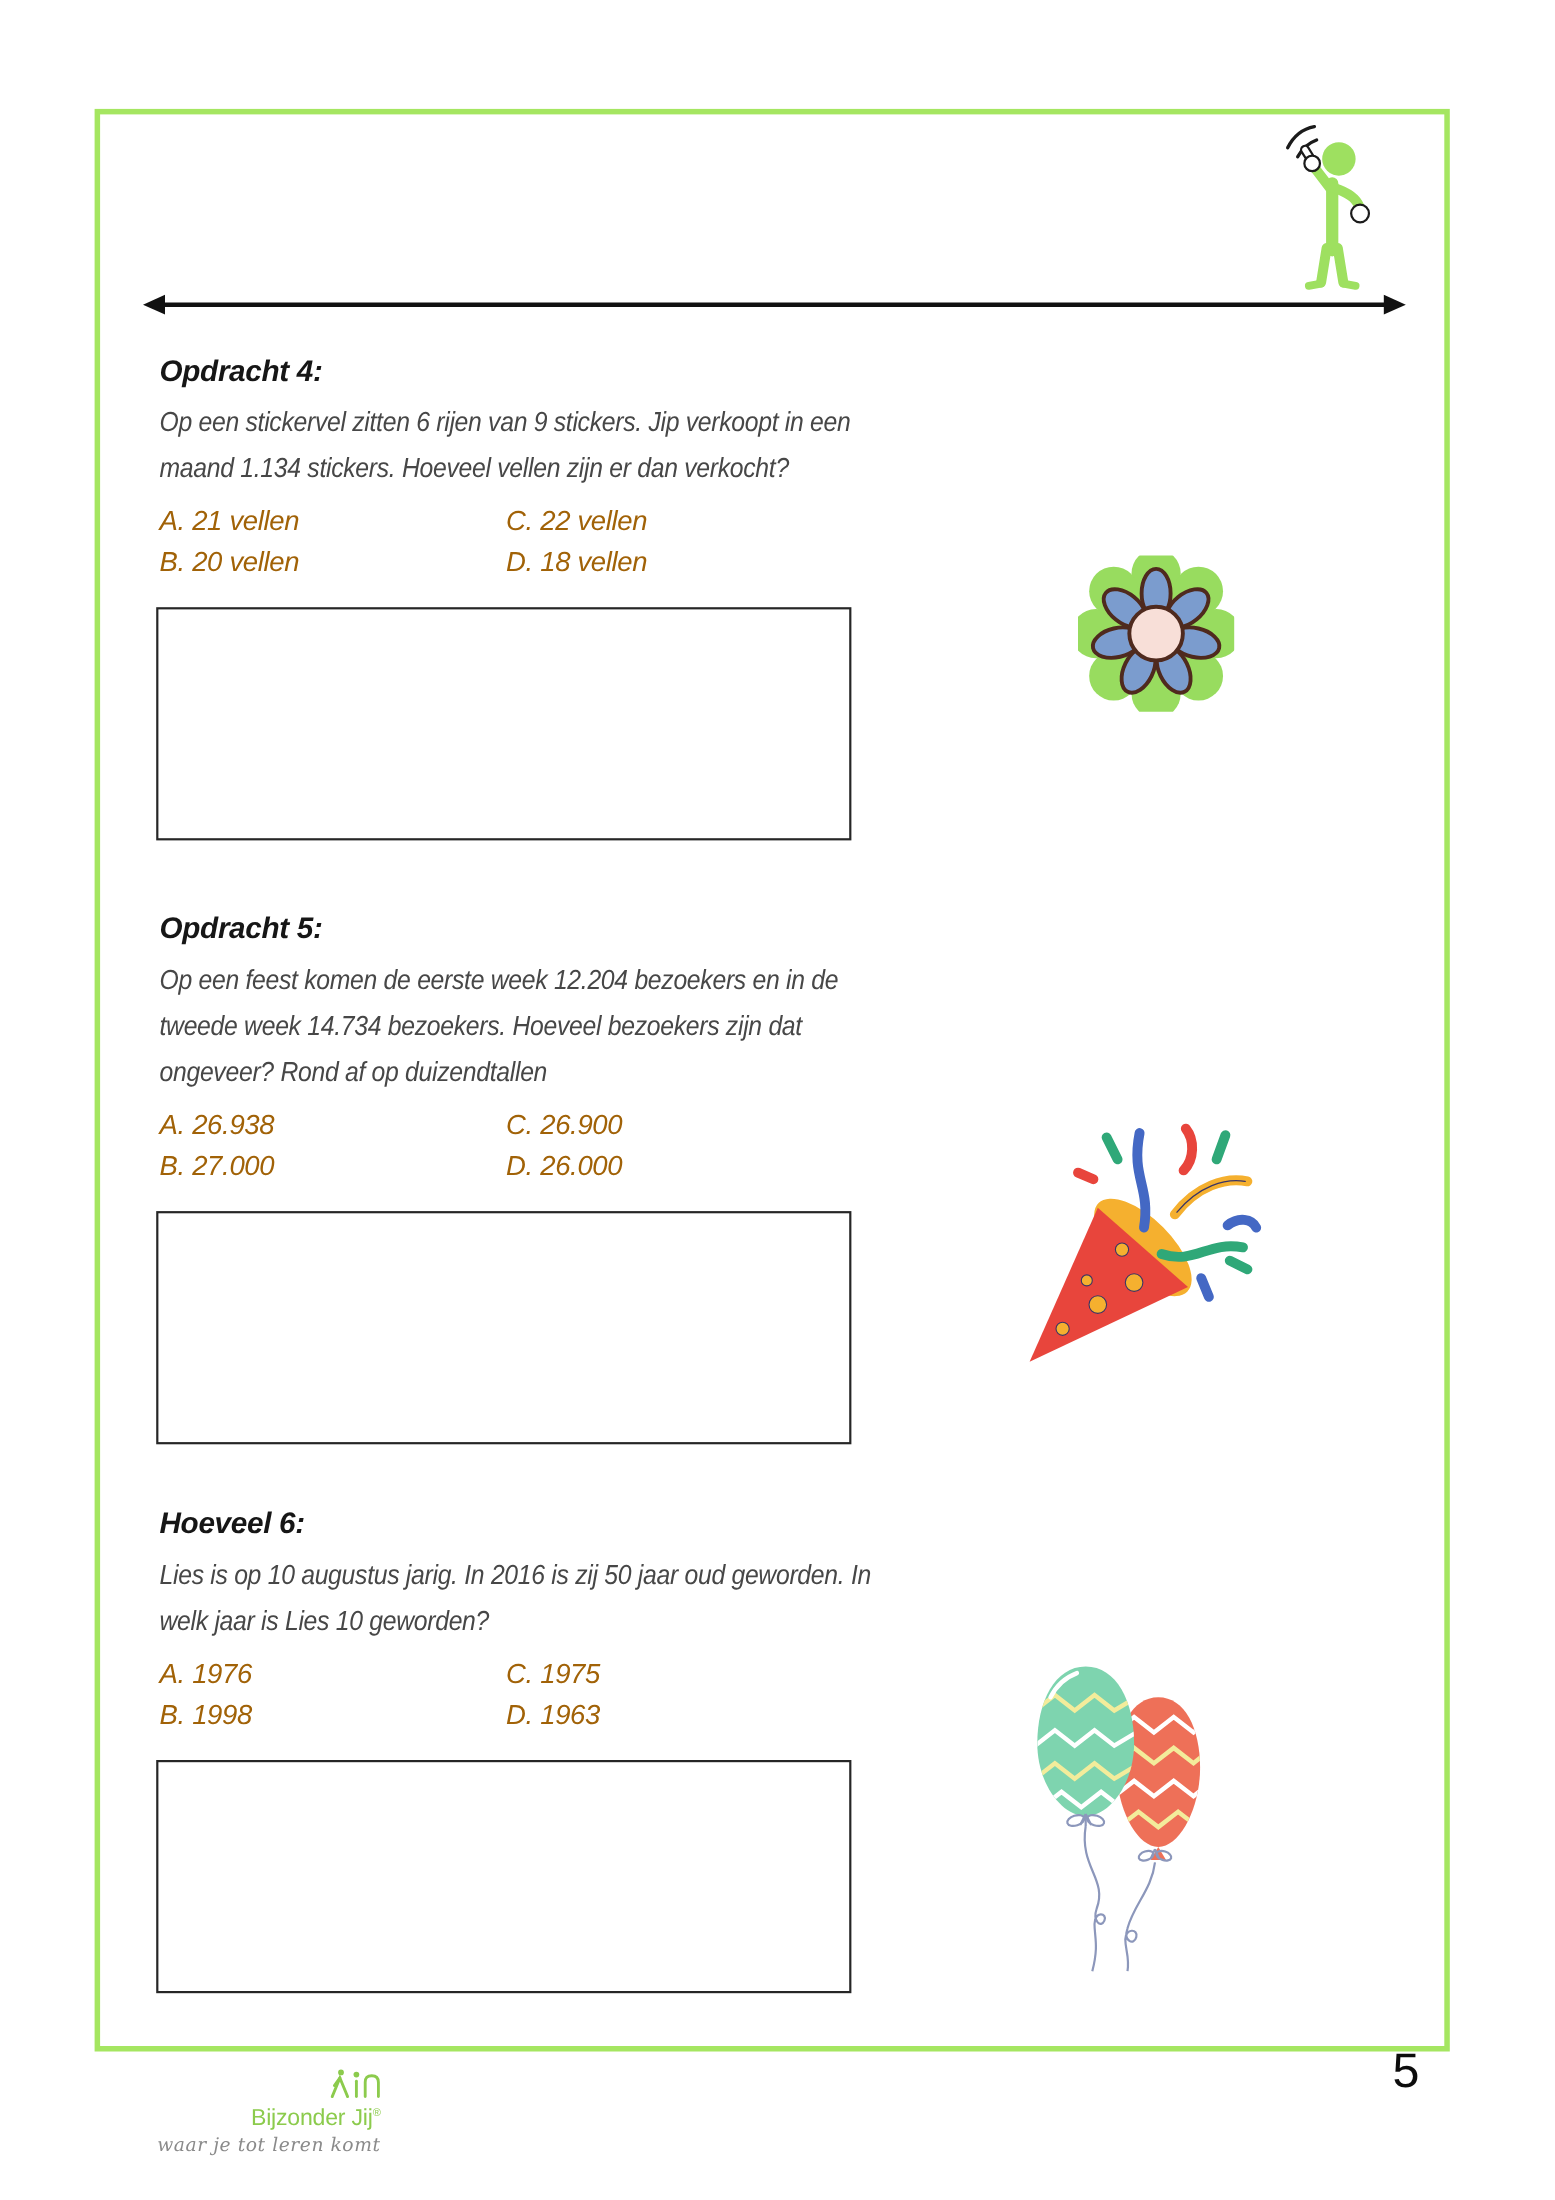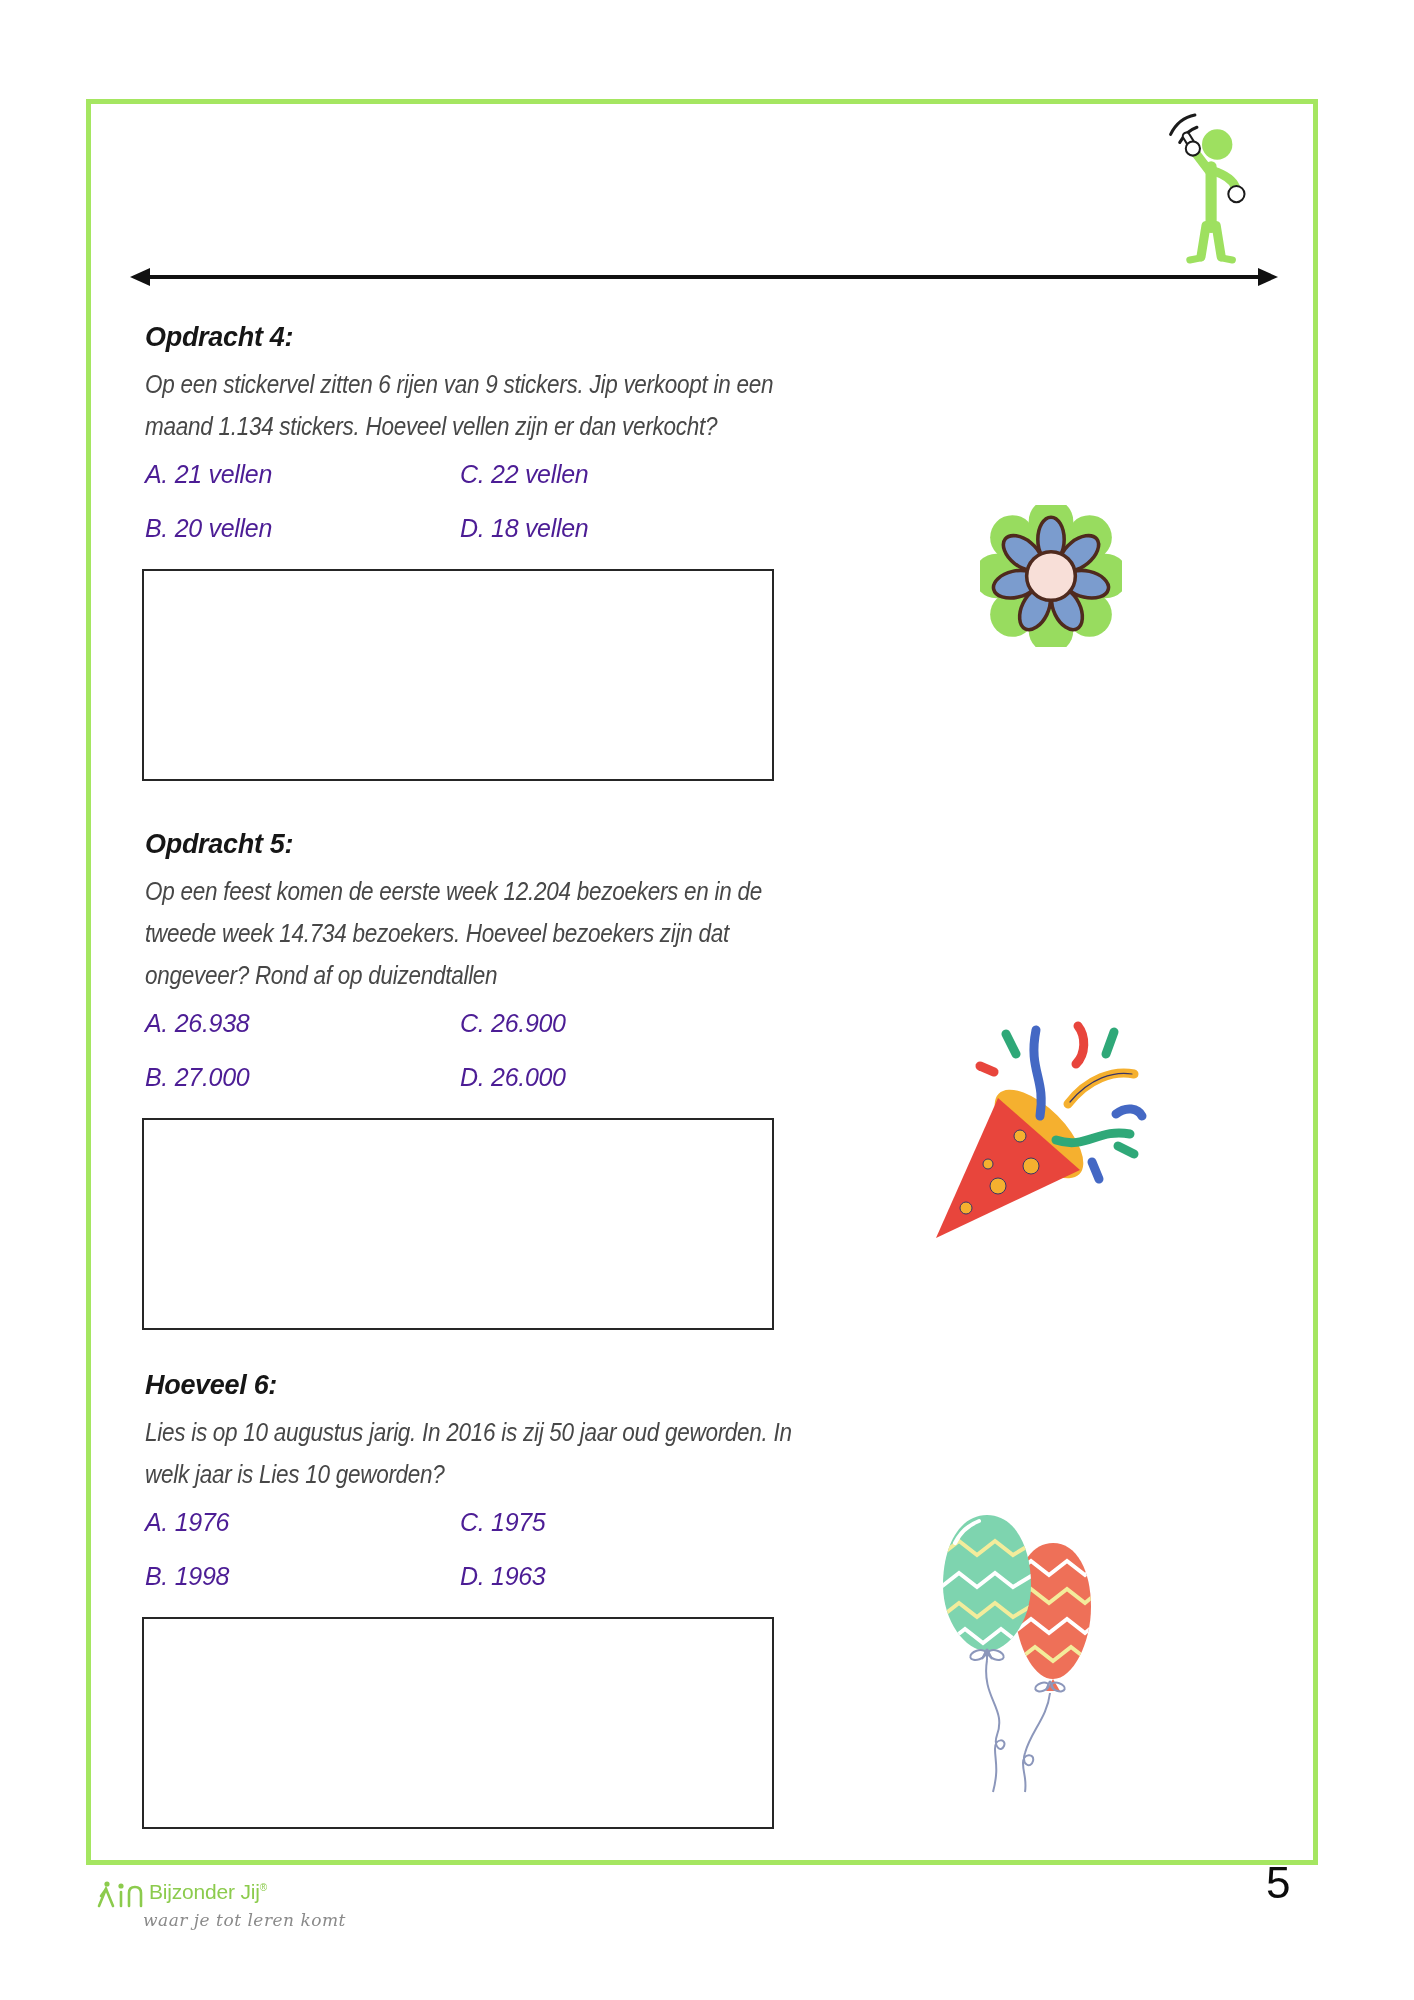--- a/index.html
+++ b/index.html
@@ -8,29 +8,29 @@
   .frame{position:absolute;left:86px;top:99px;width:1222px;height:1756px;
          border:5px solid #A5E661;background:transparent;}
   .title{position:absolute;left:86px;top:152px;width:1232px;text-align:center;
          font-style:italic;font-weight:300;font-size:47px;color:#232323;letter-spacing:1px;}
   .mascot{position:absolute;left:1142px;top:106px;width:122px;height:162px;}
   .arrow{position:absolute;left:128px;top:264px;width:1152px;height:26px;}
   .exercise{position:absolute;left:145px;width:820px;font-style:italic;}
   .ex-heading{margin:0;font-size:27px;line-height:34px;font-weight:bold;color:#161616;letter-spacing:-0.3px;}
   .ex-question{margin:9px 0 0 0;transform:scaleX(0.9);transform-origin:left top;letter-spacing:-0.3px;}
   .qline{display:block;font-size:25px;line-height:42px;color:#474747;}
-  .options{display:grid;grid-template-columns:315px 1fr;row-gap:24px;margin-top:12px;
-           font-size:25px;line-height:30px;color:#4c1d95;letter-spacing:-0.3px;}
+  .options{display:grid;grid-template-columns:315px 1fr;row-gap:7px;margin-top:12px;
+           font-size:25px;line-height:30px;color:#a16207;letter-spacing:-0.3px;}
   .answer-box{margin:26px 0 0 -3px;width:628px;height:208px;border:2px solid #262626;background:#fff;}
   .decoration{position:absolute;}
   .deco-flower{left:980px;top:505px;width:142px;height:142px;}
   .deco-popper{left:928px;top:1016px;width:222px;height:238px;}
   .deco-balloons{left:935px;top:1503px;width:172px;height:292px;}
   .footer-logo{position:absolute;left:95px;top:1880px;}
-  .logo-row{display:flex;align-items:flex-start;gap:6px;}
+  .logo-row{display:flex;align-items:flex-end;gap:6px;flex-direction:column;}
   .brand{font-size:21px;color:#8CCB4D;letter-spacing:-0.2px;}
   .brand sup{font-size:10px;}
   .tagline{margin-top:2px;font-family:"DejaVu Serif",serif;font-style:italic;
            font-size:17px;color:#8a8a8a;letter-spacing:0.5px;margin-left:48px;}
   .page-number{position:absolute;left:1266px;top:1858px;font-size:44px;color:#0c0c0c;}
 </style>
 </head>
 <body>
 
 <div class="page">

